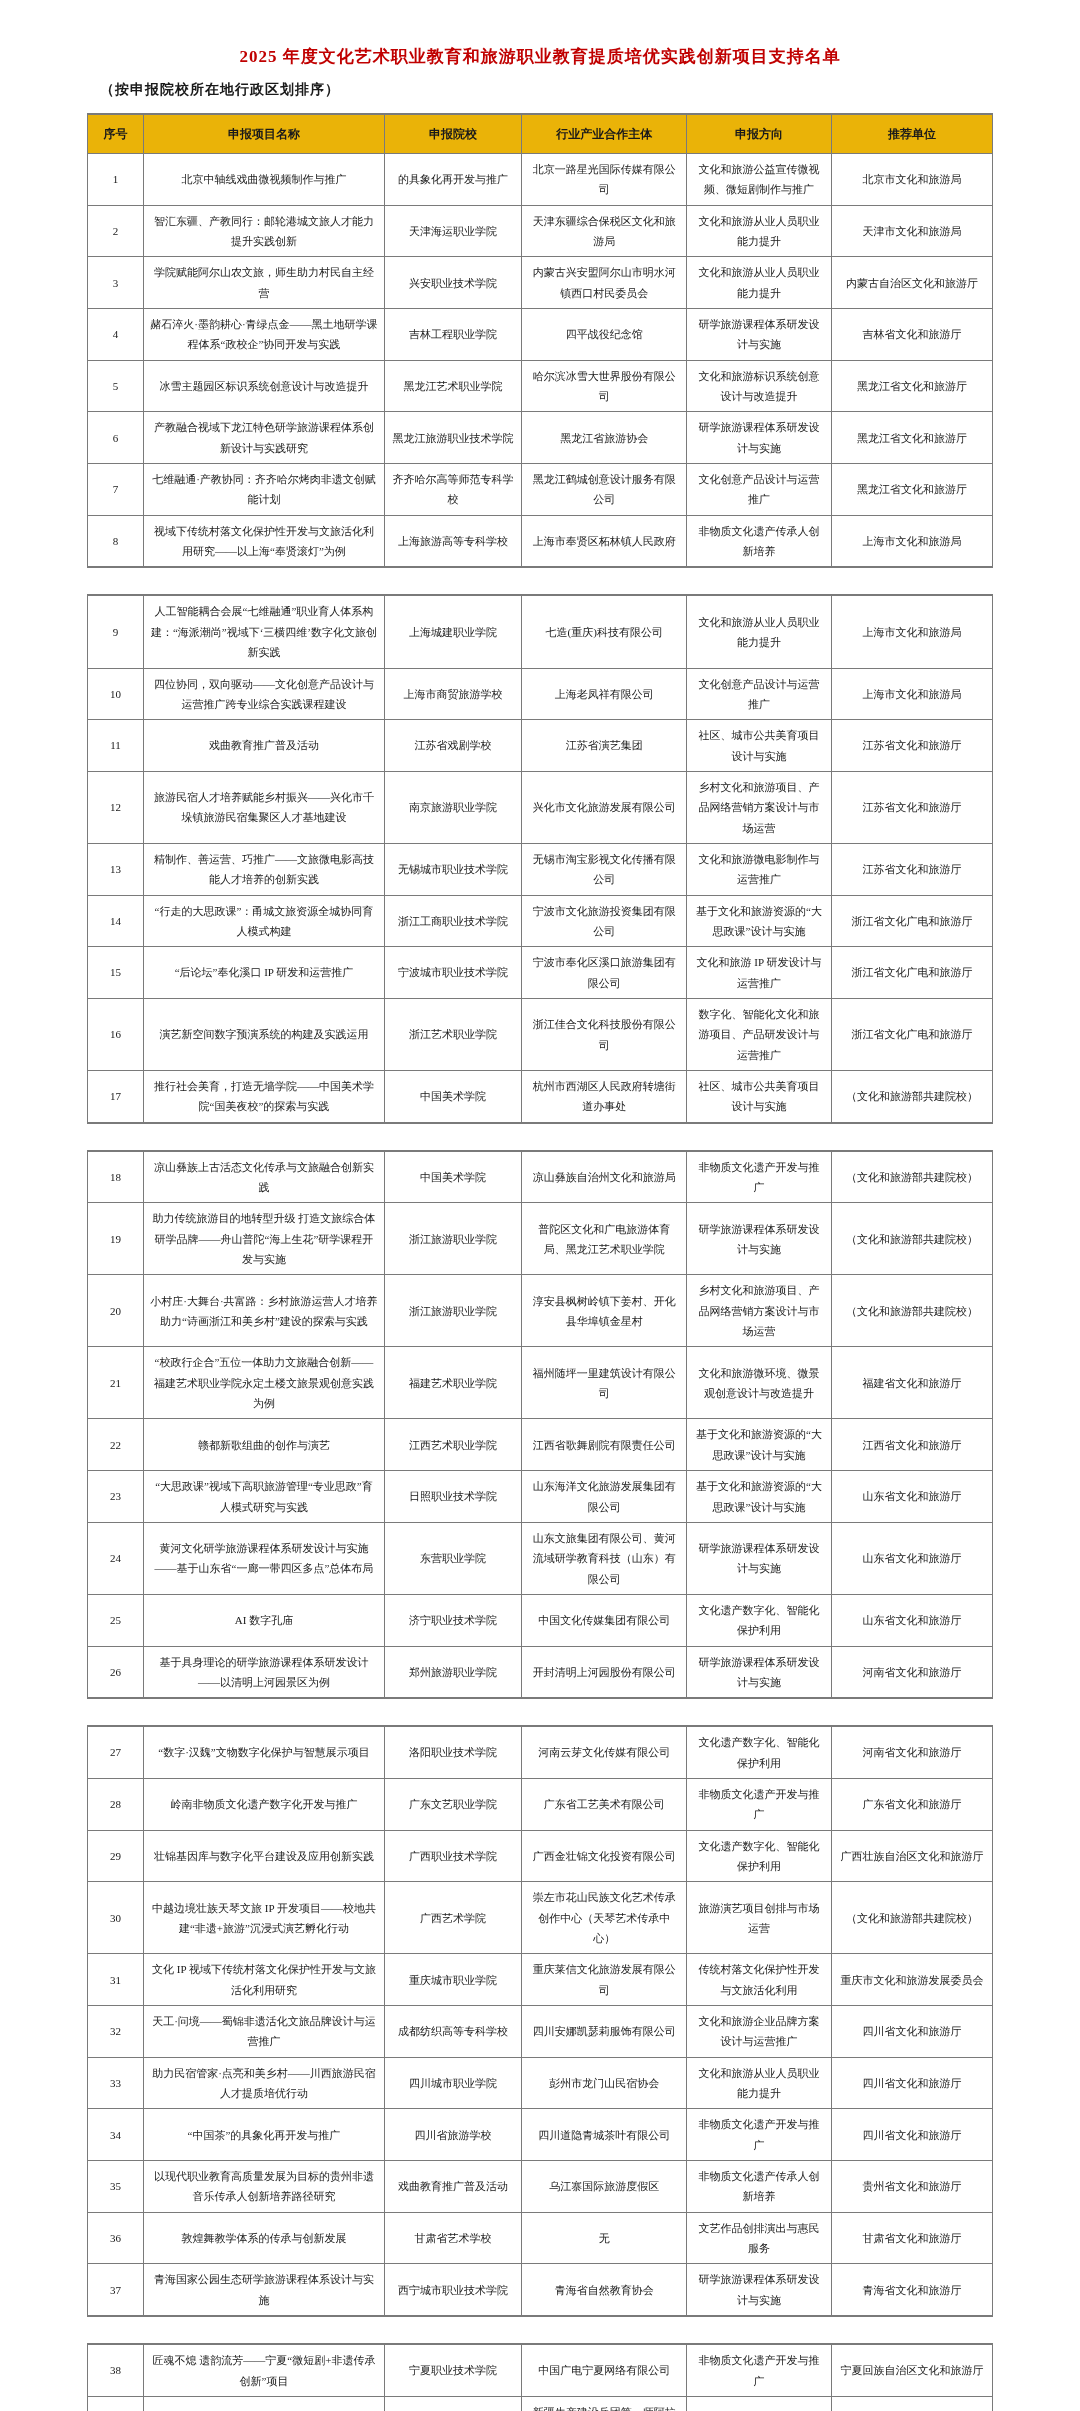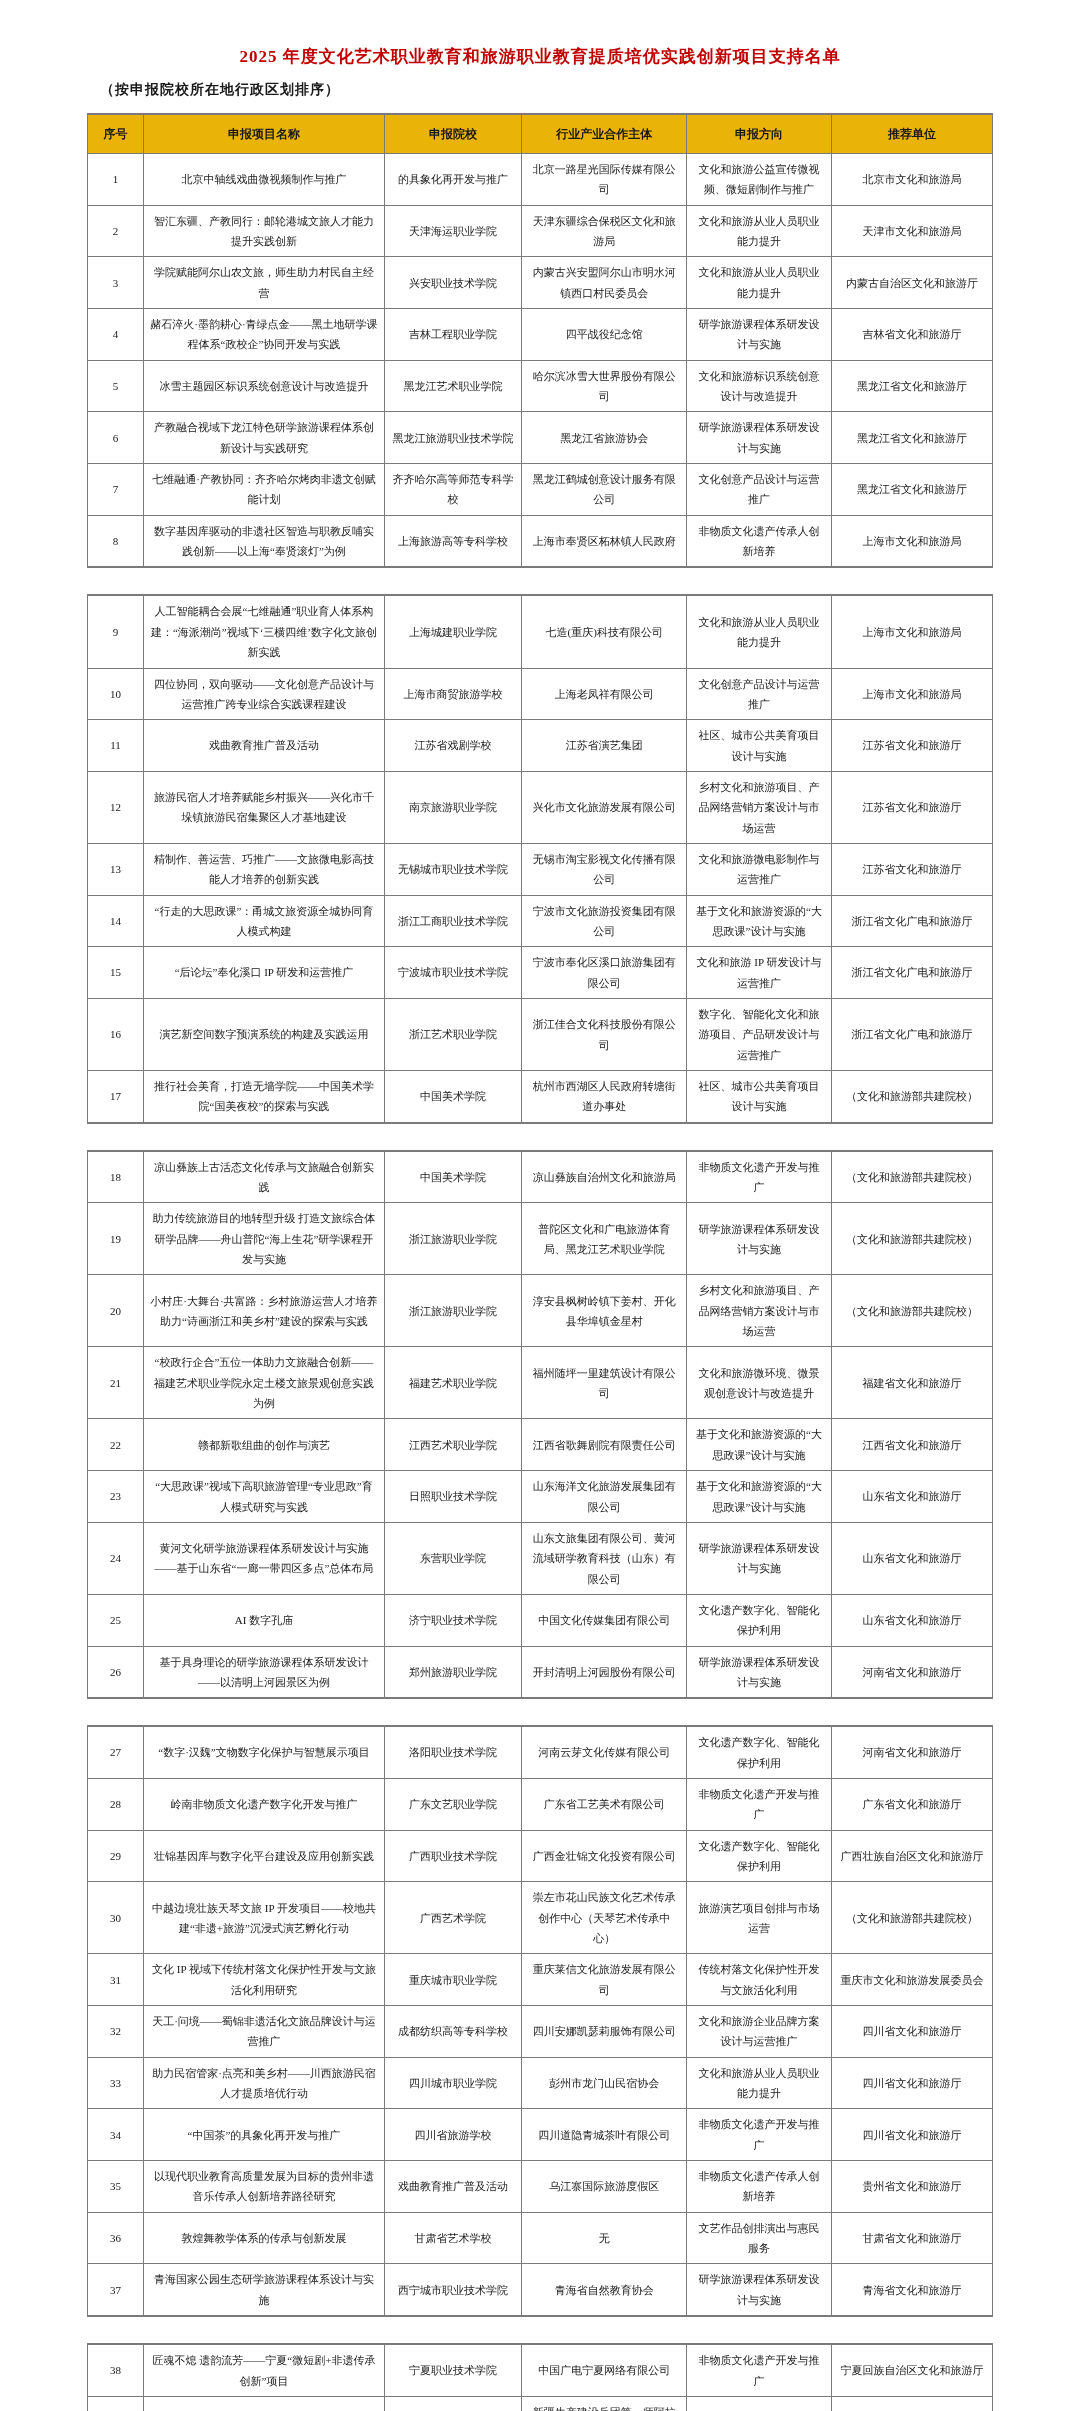--- a/index.html
+++ b/index.html
@@ -119,21 +119,21 @@
           <tr>
             <td>7</td>
             <td>七维融通·产教协同：齐齐哈尔烤肉非遗文创赋能计划</td>
             <td>齐齐哈尔高等师范专科学校</td>
             <td>黑龙江鹤城创意设计服务有限公司</td>
             <td>文化创意产品设计与运营推广</td>
             <td>黑龙江省文化和旅游厅</td>
           </tr>
           <tr>
             <td>8</td>
-            <td>数字基因库驱动的非遗社区智造与职教反哺实践创新——以上海“奉贤滚灯”为例</td>
+            <td>视域下传统村落文化保护性开发与文旅活化利用研究——以上海“奉贤滚灯”为例</td>
             <td>上海旅游高等专科学校</td>
             <td>上海市奉贤区柘林镇人民政府</td>
             <td>非物质文化遗产传承人创新培养</td>
             <td>上海市文化和旅游局</td>
           </tr>
         </tbody>
       </table>
       <table class="sec">
         <colgroup>
           <col class="c0">

